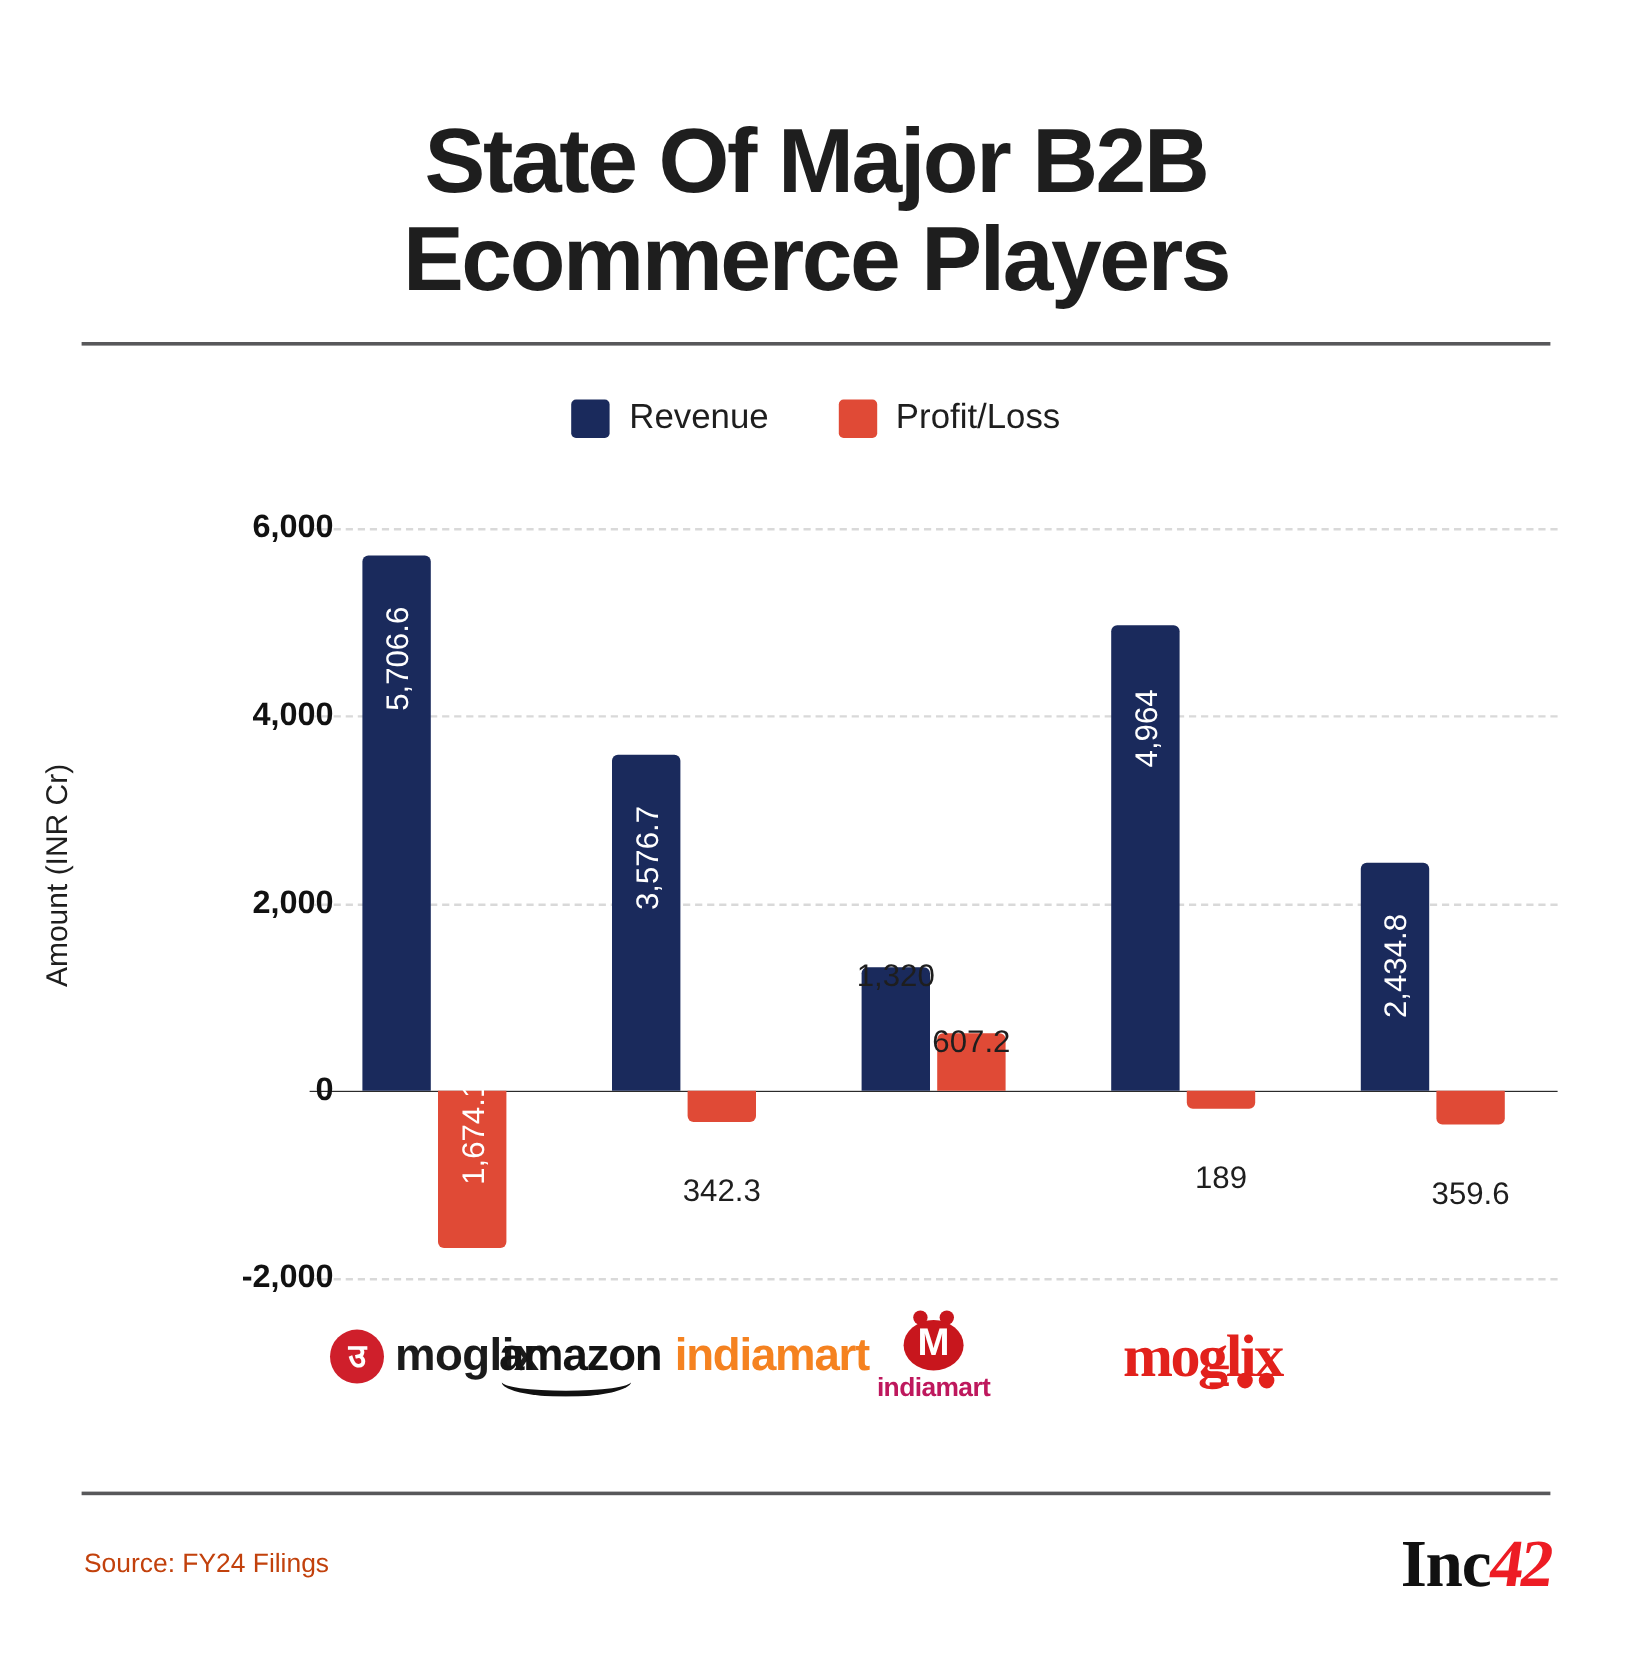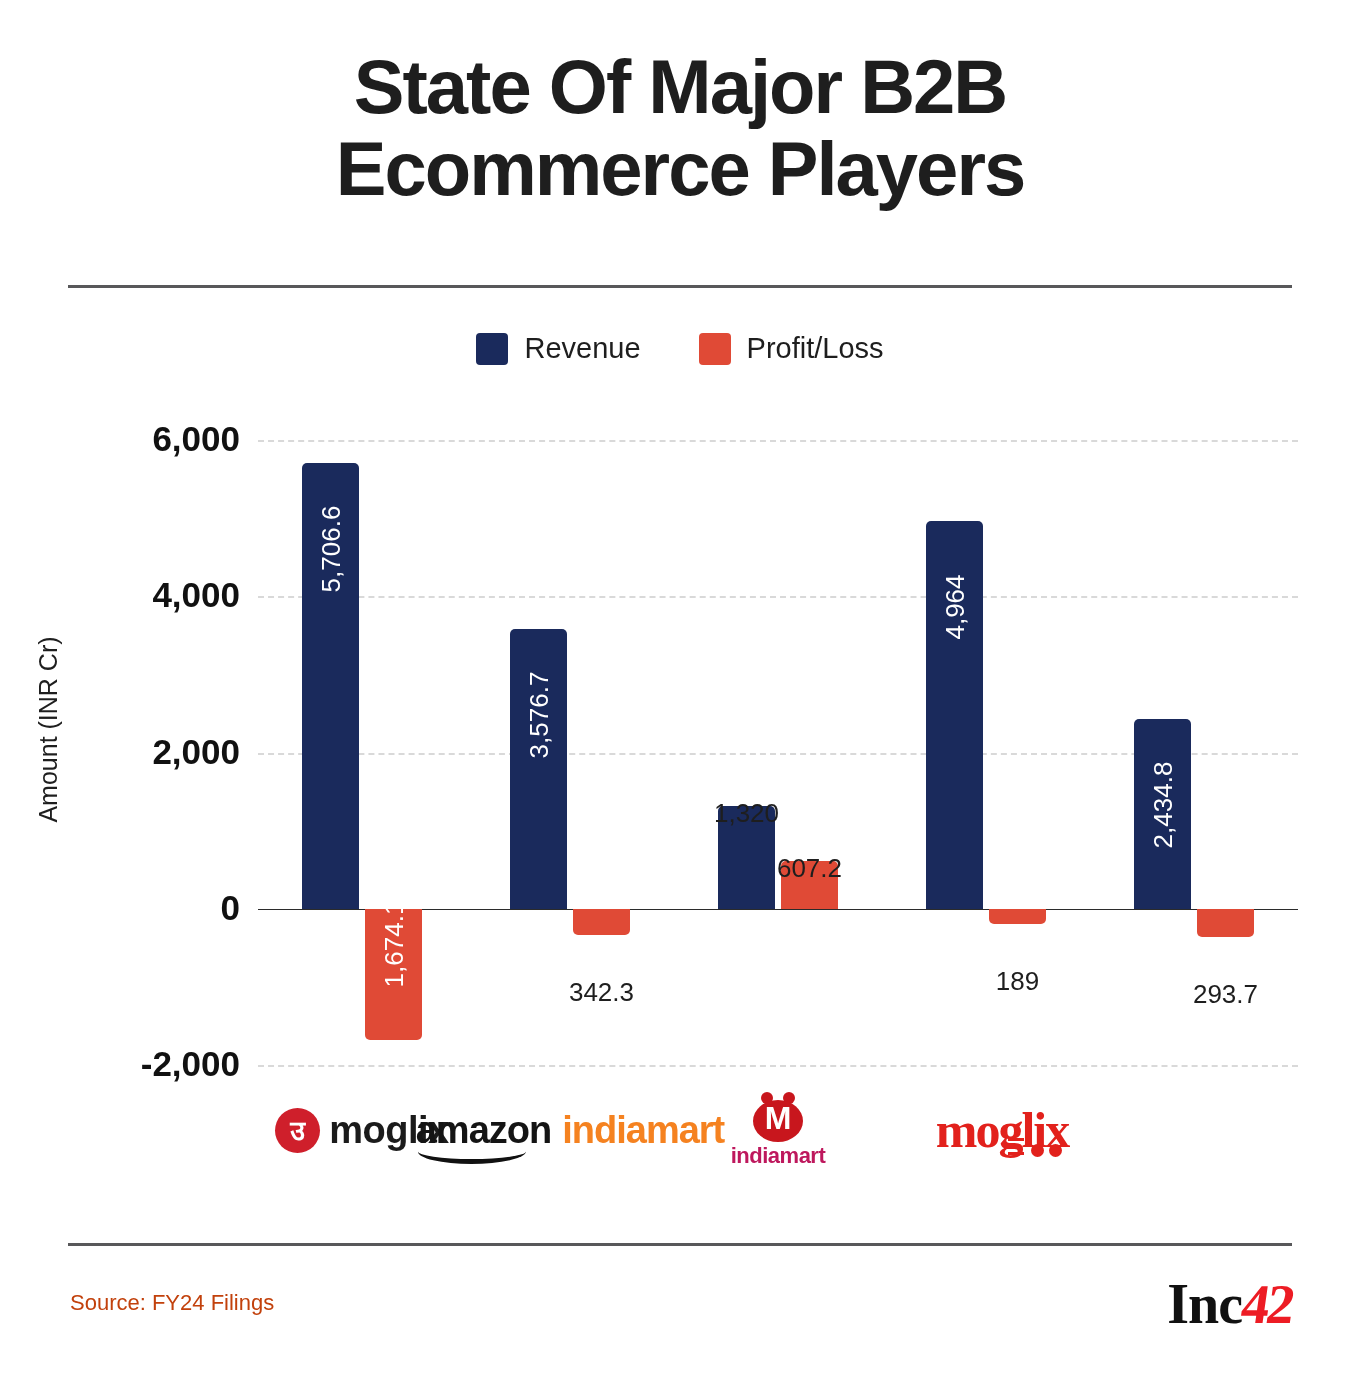--- a/index.html
+++ b/index.html
@@ -14,20 +14,21 @@
 
   
   .title-wrap{
     position:absolute;left:0;top:46px;width:1360px;
     text-align:center;
   }
   .title{
     font-size:76px;line-height:1.08;font-weight:700;
     letter-spacing:-2px;color:#1e1e1e;
     padding:0 150px;
+    margin-top:48px;
   }
   .rule-top{
     position:absolute;left:68px;top:285px;width:1224px;height:3px;
     background:#58585a;
   }
   .rule-bottom{
     position:absolute;left:68px;top:1243px;width:1224px;height:3px;
     background:#58585a;
   }
 
@@ -56,22 +57,22 @@
   }
   .gridline{
     position:absolute;left:0;width:1040px;height:0;
     border-top:2px dashed #d9d9d9;
   }
   .zeroline{
     position:absolute;left:0;width:1040px;height:0;
     border-top:1.6px solid #2b2b2b;
   }
   .ytick{
-    position:absolute;right:1058px;
-    font-size:35px;font-weight:700;color:#111;
+    position:absolute;right:1020px;
+    font-size:27px;font-weight:700;color:#111;
     white-space:nowrap;transform:translateY(-52%);
     text-align:center;
   }
 
   .group{position:absolute;top:0;height:625px;}
   .bar{
     position:absolute;
     border-radius:5px 5px 0 0;
   }
   .bar.neg{border-radius:0 0 5px 5px;}
@@ -224,21 +225,21 @@
         <div class="group" style="left: 624px; width: 208px;">
           <div class="bar revenue" style="left: 44px; width: 57px; top: 80.9375px; height: 387.812px;"></div>
           <div class="vlabel" style="left: -27.5px; top: 151.938px; width: 200px; height: 30px; line-height: 30px;">4,964</div>
           <div class="bar pl neg" style="left: 107px; width: 57px; top: 468.75px; height: 14.7656px;"></div>
           <div class="hlabel" style="left: 45.5px; width: 180px; top: 493.516px;">189</div>
         </div>
         <div class="group" style="left: 832px; width: 208px;">
           <div class="bar revenue" style="left: 44px; width: 57px; top: 278.531px; height: 190.219px;"></div>
           <div class="vlabel" style="left: -27.5px; top: 349.531px; width: 200px; height: 30px; line-height: 30px;">2,434.8</div>
           <div class="bar pl neg" style="left: 107px; width: 57px; top: 468.75px; height: 28.0938px;"></div>
-          <div class="hlabel" style="left: 45.5px; width: 180px; top: 506.844px;">293.7</div>
+          <div class="hlabel" style="left: 45.5px; width: 180px; top: 506.844px;">359.6</div>
         </div>
       </div>
   </div>
 
   <div class="logos" id="logos">
 
     <div class="logo-slot" id="slot0" style="left: 0px; width: 208px;">
       <div class="udaan">
         <span class="udaan-mark">उ</span>
         <span class="udaan-text">moglix</span>

